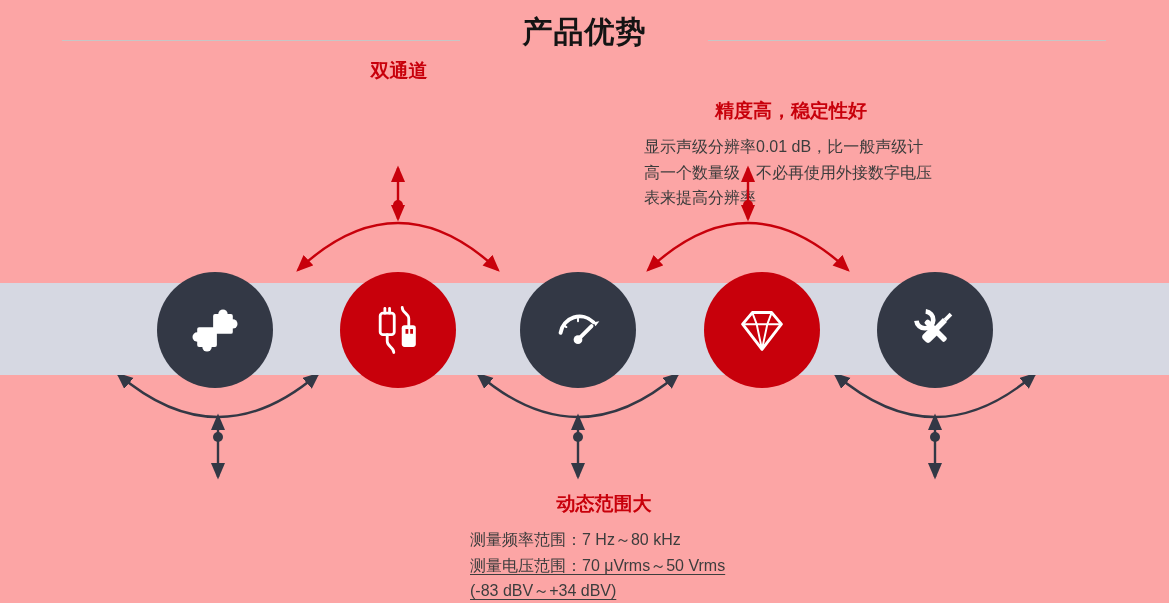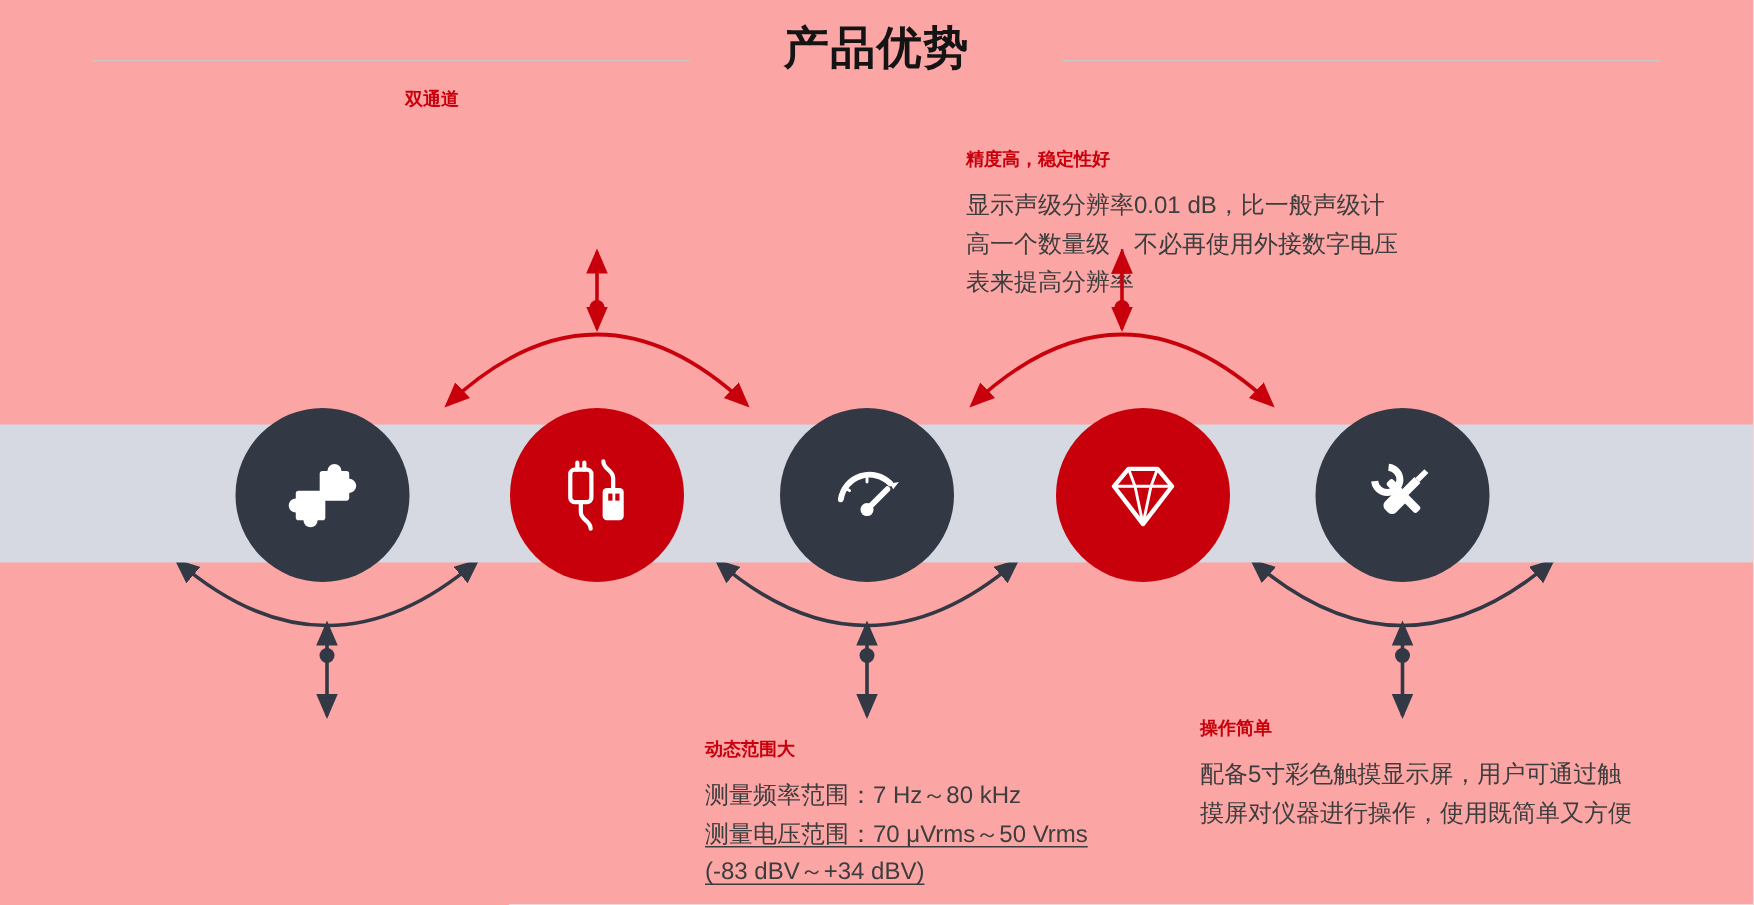--- a/index.html
+++ b/index.html
@@ -15,21 +15,21 @@
   .rule-left{left:62px;width:398px;}
   .rule-right{left:708px;width:398px;}
   .band{position:absolute;left:0;top:283px;width:1169px;height:92px;background:#d6d8e2;}
   .feature-circle{
     position:absolute;top:272px;width:116px;height:116px;border-radius:50%;
     display:flex;align-items:center;justify-content:center;
   }
   .feature-circle.dark{background:#333845;}
   .feature-circle.red{background:#c8000b;}
   .note{position:absolute;}
-  .note-title{font-size:12px;font-weight:bold;color:#c8000b;text-align:left;margin:0 0 10px 0;}
+  .note-title{font-size:19px;font-weight:bold;color:#c8000b;text-align:center;margin:0 0 10px 0;}
   .note-body{font-size:16px;color:#3d3d3d;line-height:1.6;margin:0;}
   .u{text-decoration:underline;text-underline-offset:3px;text-align:center;}
   .arrows{position:absolute;left:0;top:0;pointer-events:none;}
 </style>
 </head>
 <body>
 
 <div class="canvas">
 
   <h1 class="page-title">产品优势</h1>
@@ -157,18 +157,14 @@
 
 
   <div class="note" style="left:470px;top:491px;width:268px;">
     <div class="note-title">动态范围大</div>
     <p class="note-body">
       <span>测量频率范围：7 Hz～80 kHz</span><br>
       <span class="u">测量电压范围：70 μVrms～50 Vrms (-83 dBV～+34 dBV)</span>
     </p>
   </div>
 
-  <div class="note" style="left:800px;top:477px;width:292px;">
-    <div class="note-title">操作简单</div>
-    <p class="note-body">配备5寸彩色触摸显示屏，用户可通过触摸屏对仪器进行操作，使用既简单又方便</p>
-  </div>
 
 </div>
 
 </body></html>

